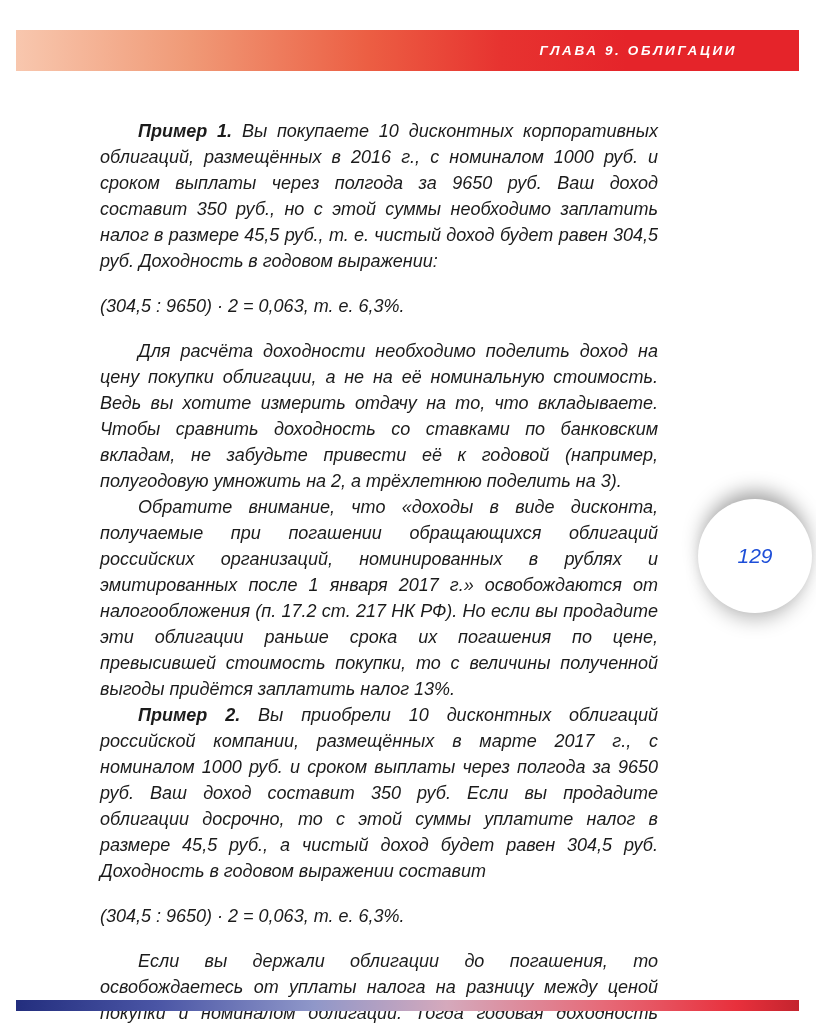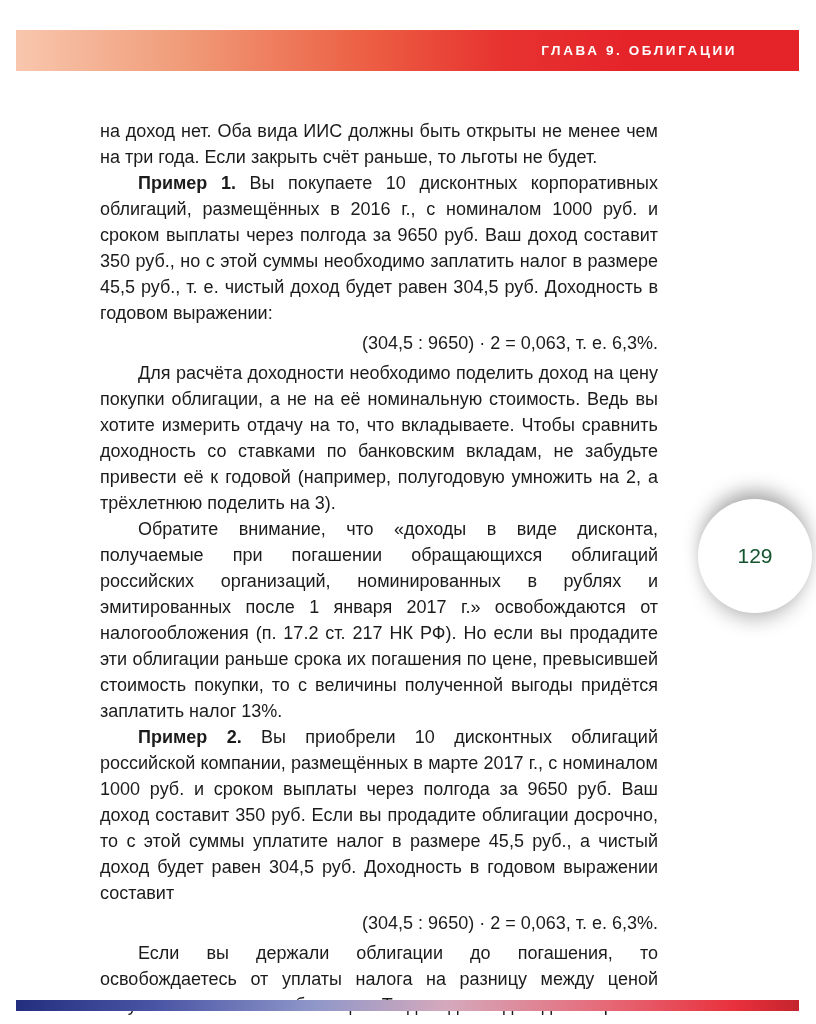--- a/index.html
+++ b/index.html
@@ -3,65 +3,64 @@
 <meta charset="utf-8">
 <style>
   * { margin: 0; padding: 0; box-sizing: border-box; }
   html, body { background: #ffffff; }
   body {
     width: 816px; height: 1024px;
     position: relative; overflow: hidden;
     font-family: "Liberation Sans", sans-serif;
   }
   .page {
-    position: absolute; inset: 0; background: #ffffff;
+    position: absolute; inset: 0; background: #ffffff; font-style: italic;
   }
   .header-bar {
     position: absolute; left: 16px; right: 17px; top: 30px; height: 41px;
     background: var(--header-gradient, linear-gradient(90deg,#f8c7ae,#e5242a));
     display: flex; align-items: center; justify-content: flex-end;
     padding-right: 62px;
   }
   .header-title {
     color: #ffffff; font-size: 13.5px; font-weight: bold;
     letter-spacing: 2.6px; white-space: nowrap;
   }
   .body-col {
     position: absolute; left: 100px; top: 118px; width: 558px;
     color: var(--text-color, #1b1b1b);
     font-size: 18px; line-height: 26px;
   }
   .para { text-align: justify; }
   .para.indent { text-indent: 38px; }
   .para.space-before { }
-  .formula { text-align: right; margin: 4px 0; }
+  .formula { text-align: left; margin: 19px 0; }
   strong { font-weight: bold; }
   .page-tab {
     position: absolute; left: 698px; top: 499px; width: 114px; height: 114px;
     border-radius: 50%; background: #ffffff;
     box-shadow: 0 -12px 20px -5px rgba(0,0,0,0.38), 0 14px 20px -8px rgba(0,0,0,0.28);
     display: flex; align-items: center; justify-content: center;
   }
-  .page-num { font-size: 21px; color: #14532d; }
+  .page-num { font-size: 21px; color: #1d4ed8; }
   .footer-bar {
     position: absolute; left: 16px; right: 17px; bottom: 13px; height: 11px;
     background: var(--footer-gradient, linear-gradient(90deg,#232e7e,#e8303c));
   }
 </style>
 </head>
 <body>
 
 <div class="page">
 
   <div class="header-bar">
     <span class="header-title">ГЛАВА 9. ОБЛИГАЦИИ</span>
   </div>
 
   <div class="body-col">
-      <p class="para">на доход нет. Оба вида ИИС должны быть открыты не менее чем на три года. Если закрыть счёт раньше, то льготы не будет.</p>
       <p class="para indent space-before"><strong>Пример 1. </strong>Вы покупаете 10 дисконтных корпоративных облигаций, размещённых в 2016 г., с номиналом 1000 руб. и сроком выплаты через полгода за 9650 руб. Ваш доход составит 350 руб., но с этой суммы необходимо заплатить налог в размере 45,5 руб., т. е. чистый доход будет равен 304,5 руб. Доходность в годовом выражении:</p>
       <p class="formula">(304,5 : 9650) · 2 = 0,063, т. е. 6,3%.</p>
       <p class="para indent">Для расчёта доходности необходимо поделить доход на цену покупки облигации, а не на её номинальную стоимость. Ведь вы хотите измерить отдачу на то, что вкладываете. Чтобы сравнить доходность со ставками по банковским вкладам, не забудьте привести её к годовой (например, полугодовую умножить на 2, а трёхлетнюю поделить на 3).</p>
       <p class="para indent">Обратите внимание, что «доходы в виде дисконта, получаемые при погашении обращающихся облигаций российских организаций, номинированных в рублях и эмитированных после 1 января 2017 г.» освобождаются от налогообложения (п. 17.2 ст. 217 НК РФ). Но если вы продадите эти облигации раньше срока их погашения по цене, превысившей стоимость покупки, то с величины полученной выгоды придётся заплатить налог 13%.</p>
       <p class="para indent"><strong>Пример 2. </strong>Вы приобрели 10 дисконтных облигаций российской компании, размещённых в марте 2017 г., с номиналом 1000 руб. и сроком выплаты через полгода за 9650 руб. Ваш доход составит 350 руб. Если вы продадите облигации досрочно, то с этой суммы уплатите налог в размере 45,5 руб., а чистый доход будет равен 304,5 руб. Доходность в годовом выражении составит</p>
       <p class="formula">(304,5 : 9650) · 2 = 0,063, т. е. 6,3%.</p>
       <p class="para indent">Если вы держали облигации до погашения, то освобождаетесь от уплаты налога на разницу между ценой покупки и номиналом облигации. Тогда годовая доходность равна</p>
     </div>
 
   <div class="page-tab">

